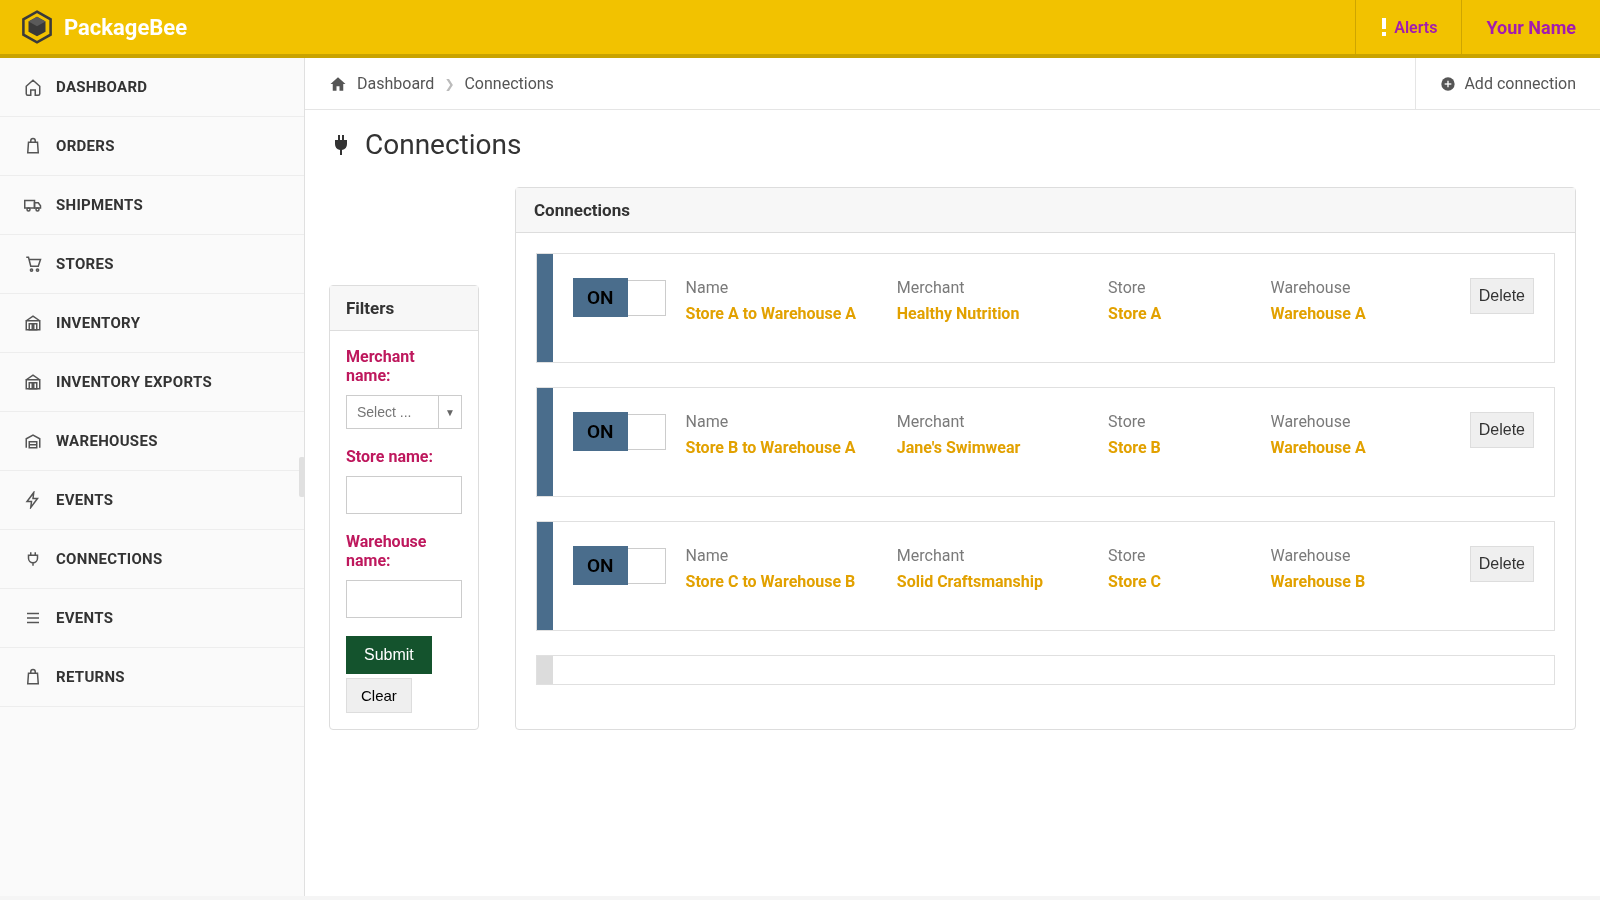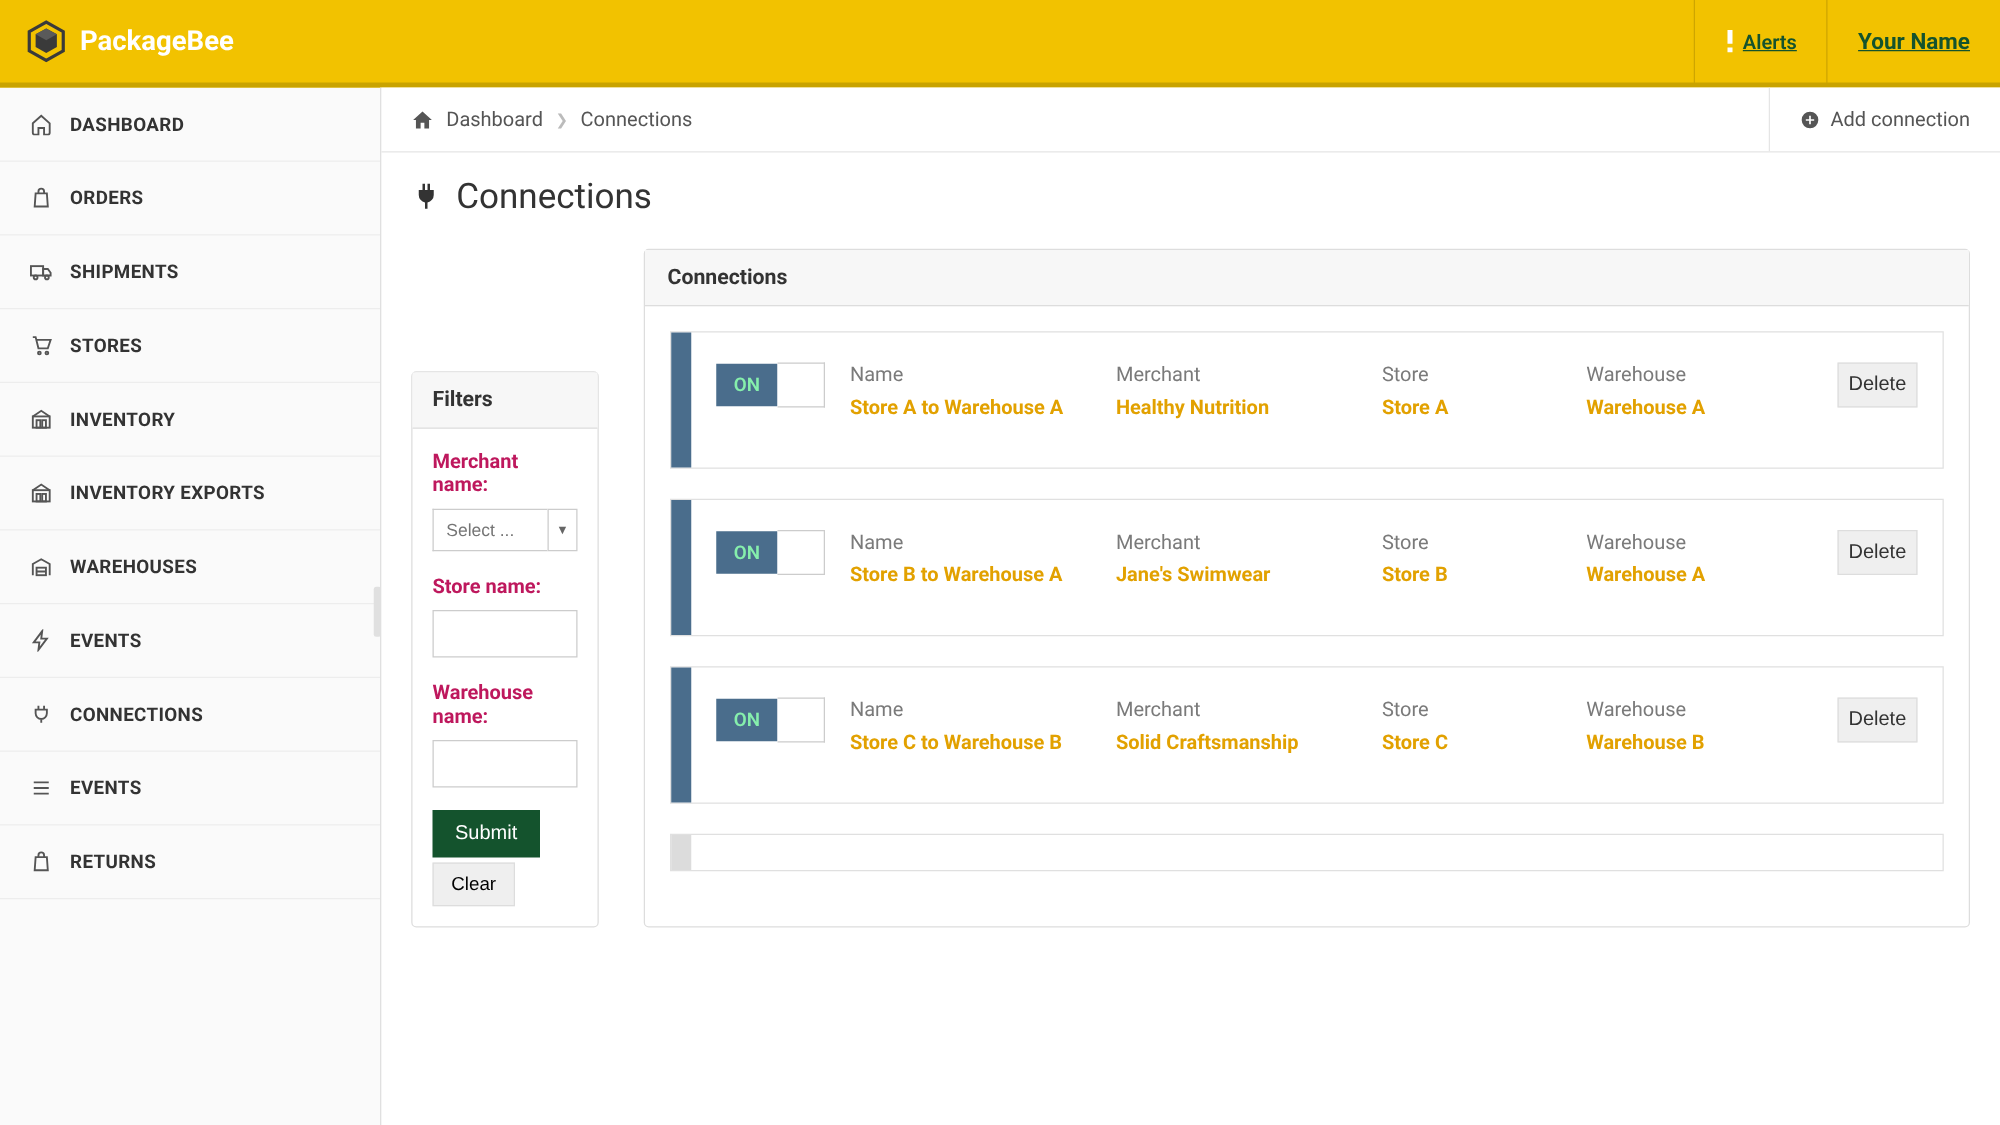--- a/index.html
+++ b/index.html
@@ -1,24 +1,24 @@
 <!DOCTYPE html>
 <html><head>
 <meta charset="utf-8">
 <style>
 * { box-sizing: border-box; margin: 0; padding: 0; }
 body { font-family: -apple-system, "Segoe UI", Roboto, "Helvetica Neue", Arial, sans-serif; background: #f5f5f5; color: #333; }
 
 
-.header { background: #f2c200; border-bottom: 4px solid #c9a300; height: 70px; display: flex; align-items: center; justify-content: space-between; }
+.header { background: #f2c200; border-bottom: 4px solid #c9a300; height: 58px; display: flex; align-items: center; justify-content: space-between; }
 .brand { display: flex; align-items: center; gap: 10px; padding-left: 20px; }
 .brand-logo { width: 34px; height: 34px; }
 .brand-name { color: #fff; font-size: 22px; font-weight: 700; }
 .header-right { display: flex; height: 100%; }
-.header-item { display: flex; align-items: center; padding: 0 24px; color: #14532d; font-weight: 600; border-left: 1px solid rgba(0,0,0,0.15); cursor: pointer; font-size: 16px; text-decoration: underline; }
+.header-item { display: flex; align-items: center; padding: 0 24px; color: #a21caf; font-weight: 600; border-left: 1px solid rgba(0,0,0,0.15); cursor: pointer; font-size: 16px; }
 .header-item .icon { margin-right: 6px; }
 
 
 .layout { display: flex; height: calc(100vh - 62px); }
 
 
 .sidebar { width: 305px; background: #fafafa; border-right: 1px solid #e0e0e0; overflow-y: auto; position: relative;}
 .sidebar-handle { position: absolute; right: -1px; top: 50%; transform: translateY(-50%); width: 6px; height: 40px; background: #e0e0e0; border-radius: 2px;}
 .nav-item { display: flex; align-items: center; gap: 14px; padding: 20px 24px; border-bottom: 1px solid #ededed; color: #333; font-weight: 700; font-size: 15px; letter-spacing: .3px; cursor: pointer; }
 .nav-icon { width: 18px; height: 18px; color: #555; flex-shrink: 0; }
@@ -49,21 +49,21 @@
 .btn-clear { background: #efefef; border: 1px solid #ddd; padding: 8px 14px; font-size: 15px; cursor: pointer; }
 
 
 .conn-panel { flex: 1; border: 1px solid #ddd; border-radius: 4px; background: #fff; }
 .conn-header { background: #f7f7f7; border-bottom: 1px solid #ddd; padding: 12px 18px; font-weight: 700; font-size: 17px; }
 .conn-body { padding: 20px; }
 .conn-card { border: 1px solid #e0e0e0; display: flex; margin-bottom: 24px; min-height: 110px; }
 .conn-stripe { width: 16px; background: #4a6d8c; }
 .conn-content { flex: 1; display: flex; align-items: flex-start; padding: 24px 20px; gap: 20px; }
 .toggle { display: inline-flex; align-items: center; }
-.toggle-on { background: #4a6d8c; color: #86efac; padding: 8px 14px; font-weight: 600; font-size: 15px; }
+.toggle-on { background: #4a6d8c; color: #000000; padding: 8px 14px; font-weight: 600; font-size: 19px; }
 .toggle-off { width: 38px; height: 36px; background: #fff; border: 1px solid #ccc; border-left: none;}
 .conn-cols { flex: 1; display: grid; grid-template-columns: 1.1fr 1.1fr .8fr 1.1fr; gap: 32px; align-items: flex-start;}
 .col-label { color: #7a7a7a; font-size: 16px; margin-bottom: 6px; }
 .col-value { color: #e2a100; font-weight: 700; font-size: 16px; line-height: 1.35; cursor: pointer; }
 .delete-btn { background: #efefef; border: 1px solid #ddd; padding: 8px 8px; font-size: 16px; cursor: pointer; color: #333; }
 .conn-card.partial { min-height: 30px; }
 .conn-card.partial .conn-stripe { background: #dcdcdc; }
 
 svg { display: block; }
 </style>

